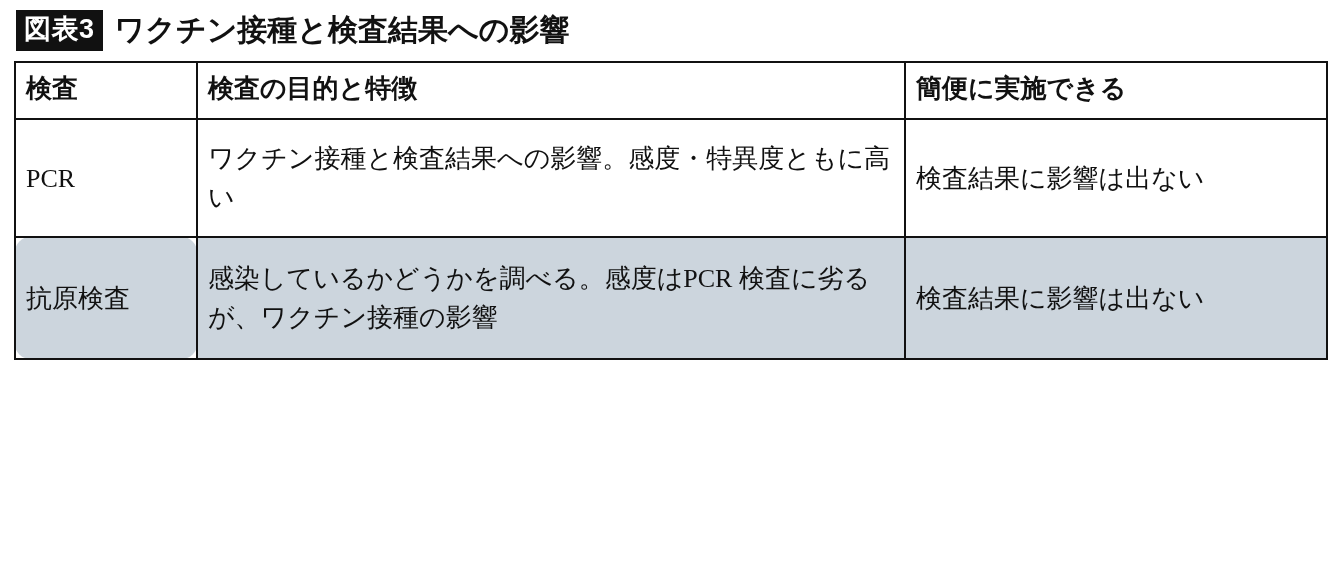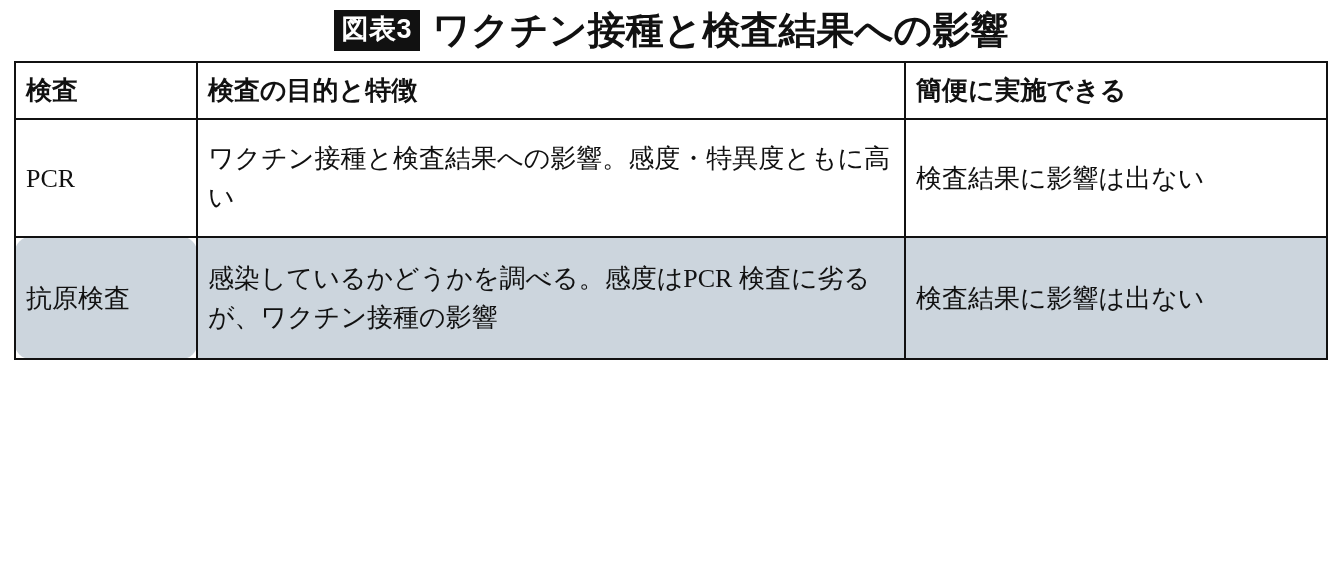--- a/index.html
+++ b/index.html
@@ -20,57 +20,56 @@
     height: 567px;
     padding: 8px 14px 0 14px;
   }
   
   .title-row {
     display: flex;
     align-items: center;
     gap: 12px;
     height: 44px;
     padding-left: 2px;
-    justify-content: center;
   }
   .figure-badge {
     background: #111111;
     color: #ffffff;
     font-family: "Liberation Sans", "DejaVu Sans", sans-serif;
     font-weight: bold;
     font-size: 27px;
     line-height: 1;
     padding: 6px 8px 8px 8px;
     letter-spacing: 0.5px;
     white-space: nowrap;
   }
   .title-text {
     font-family: "Liberation Sans", "DejaVu Sans", sans-serif;
     font-weight: bold;
-    font-size: 38px;
+    font-size: 30px;
     line-height: 1;
     color: #111111;
     white-space: nowrap;
   }
   
   table.data-table {
     border-collapse: collapse;
     width: 1312px;
     margin-top: 9px;
     table-layout: fixed;
   }
   table.data-table td, table.data-table th {
     border: 2px solid #111111;
     vertical-align: middle;
     padding: 8px 10px;
     font-size: 26px;
     line-height: 1.5;
   }
   thead th {
-    font-family: Liberation Serif, serif;
+    font-family: Liberation Mono, monospace;
     font-weight: bold;
     font-size: 27px;
     text-align: left;
     padding: 7px 10px 9px 10px;
     background: #ffffff;
   }
   tbody td {
     font-family: "Liberation Serif", "DejaVu Serif", serif;
     font-weight: normal;
   }

